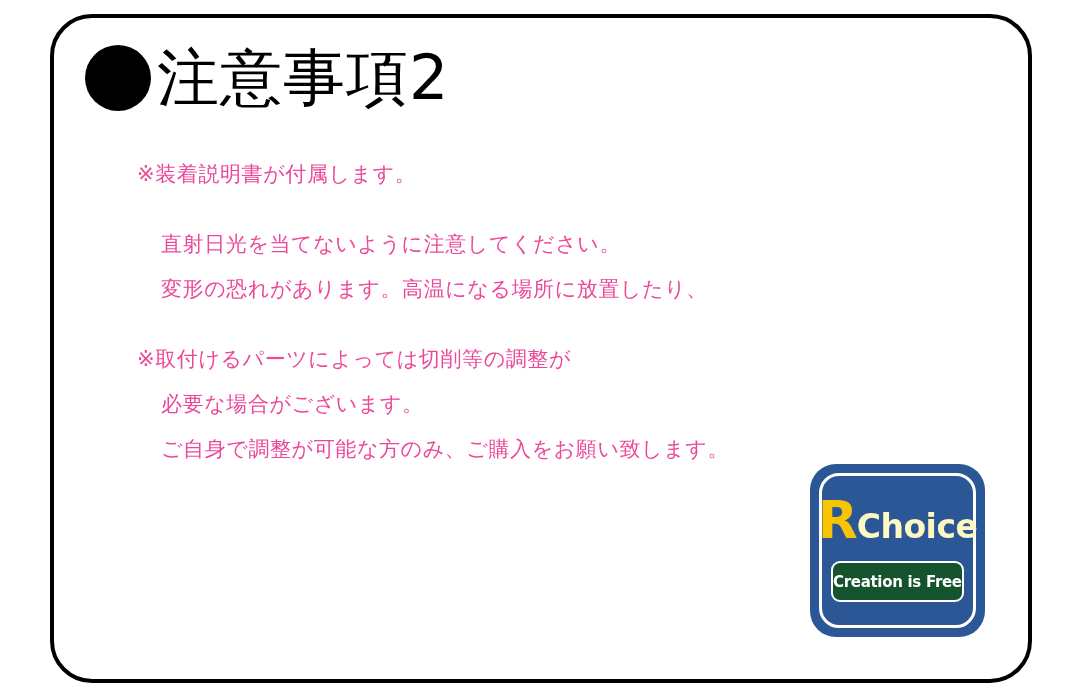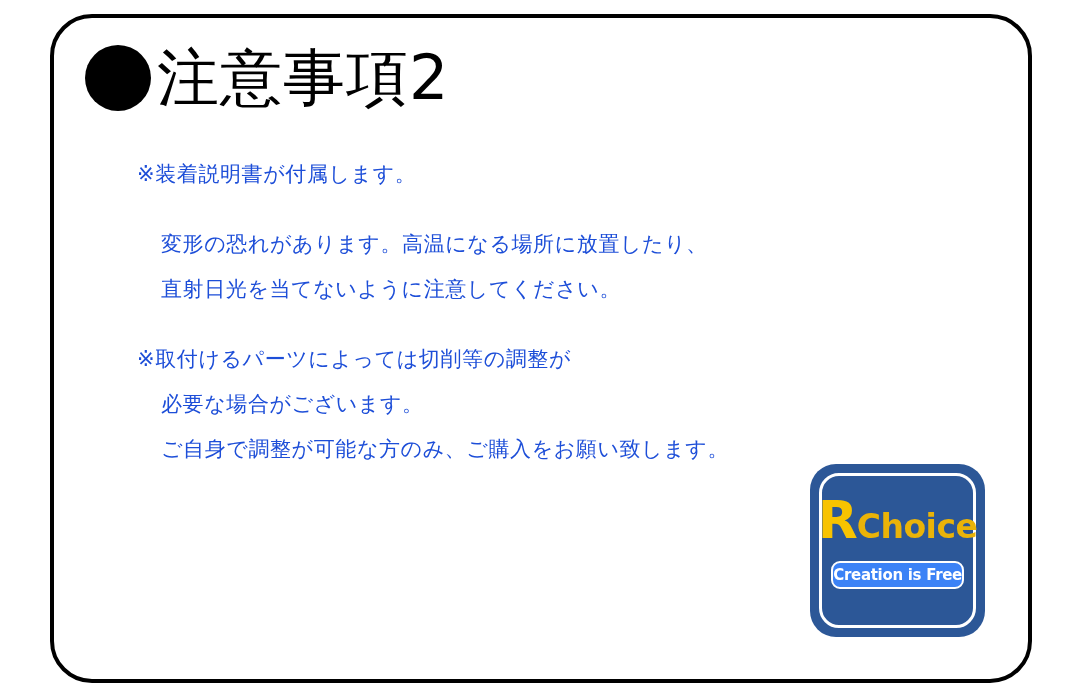--- a/index.html
+++ b/index.html
@@ -59,21 +59,21 @@
     letter-spacing: 1px;
     white-space: nowrap;
   }
 
   
   .body-text {
     position: absolute;
     left: 137px;
     top: 152px;
     width: 800px;
-    color: #1d4ed8;
+    color: #ec4899;
     font-family: "DejaVu Sans", "Liberation Sans", sans-serif;
     font-size: 21px;
     line-height: 45px;
     letter-spacing: 0.6px;
   }
   .para {
     margin: 0 0 25px 0;
   }
   .para:last-child { margin-bottom: 0; }
   .line {
@@ -119,37 +119,37 @@
     font-size: 52px;
     line-height: 1;
     color: #f8c300;
     letter-spacing: -2px;
   }
   .logo-choice {
     font-family: "DejaVu Sans", "Liberation Sans", sans-serif;
     font-weight: 700;
     font-size: 33px;
     line-height: 1;
-    color: #eab308;
+    color: #fef9c3;
     letter-spacing: -0.5px;
     margin-left: 1px;
   }
   .logo-tagline-bar {
     position: absolute;
     left: 21px;
     right: 21px;
     top: 97px;
-    height: 28px;
-    background: #3b82f6;
+    height: 41px;
+    background: #14532d;
     border: 2px solid #ffffff;
     border-radius: 9px;
     box-sizing: border-box;
     display: flex;
     align-items: center;
-    justify-content: flex-end;
+    justify-content: flex-start;
   }
   .logo-tagline {
     font-family: "DejaVu Sans", "Liberation Sans", sans-serif;
     font-weight: 700;
     font-size: 15px;
     color: #ffffff;
     letter-spacing: -0.3px;
     white-space: nowrap;
   }
 </style>
@@ -165,22 +165,22 @@
     <span class="heading-text">注意事項2</span>
   </div>
 
   <div class="body-text">
 
     <div class="para">
       <div class="line">※装着説明書が付属します。</div>
     </div>
 
     <div class="para">
+      <div class="line indent">直射日光を当てないように注意してください。</div>
       <div class="line indent">変形の恐れがあります。高温になる場所に放置したり、</div>
-      <div class="line indent">直射日光を当てないように注意してください。</div>
     </div>
 
 
     <div class="para">
       <div class="line">※取付けるパーツによっては切削等の調整が</div>
       <div class="line indent">必要な場合がございます。</div>
       <div class="line indent">ご自身で調整が可能な方のみ、ご購入をお願い致します。</div>
     </div>
 
   </div>

